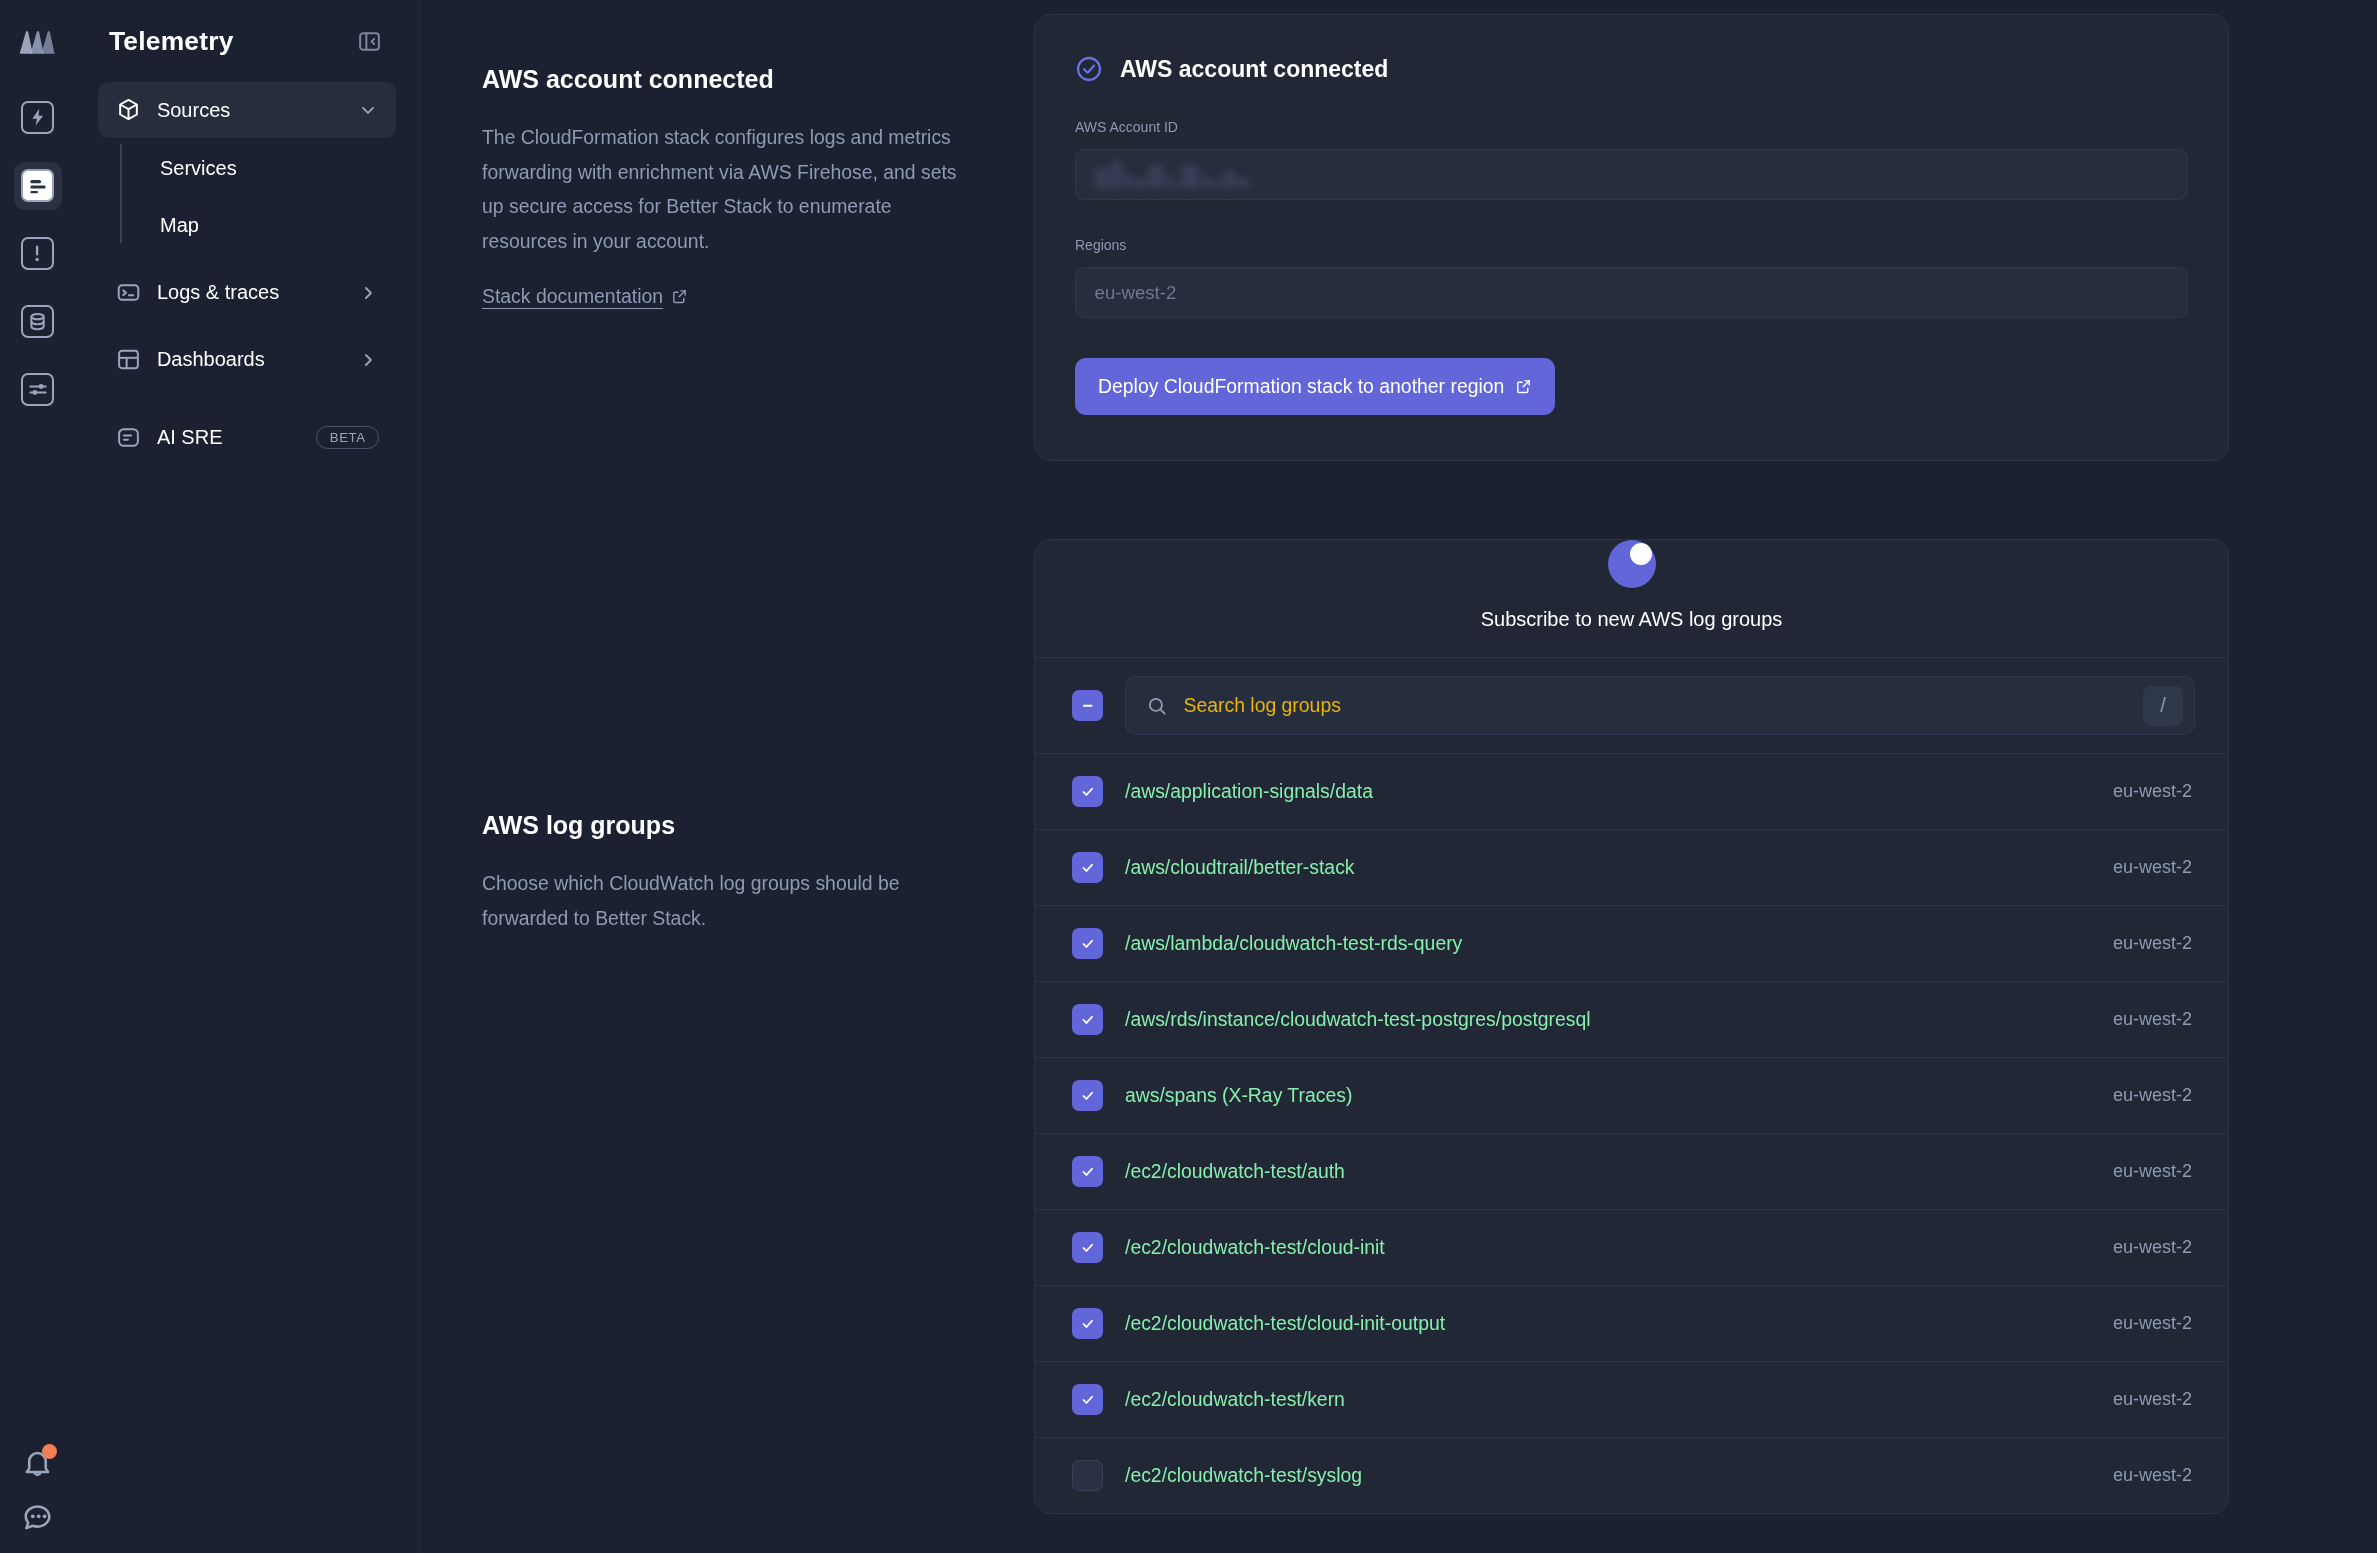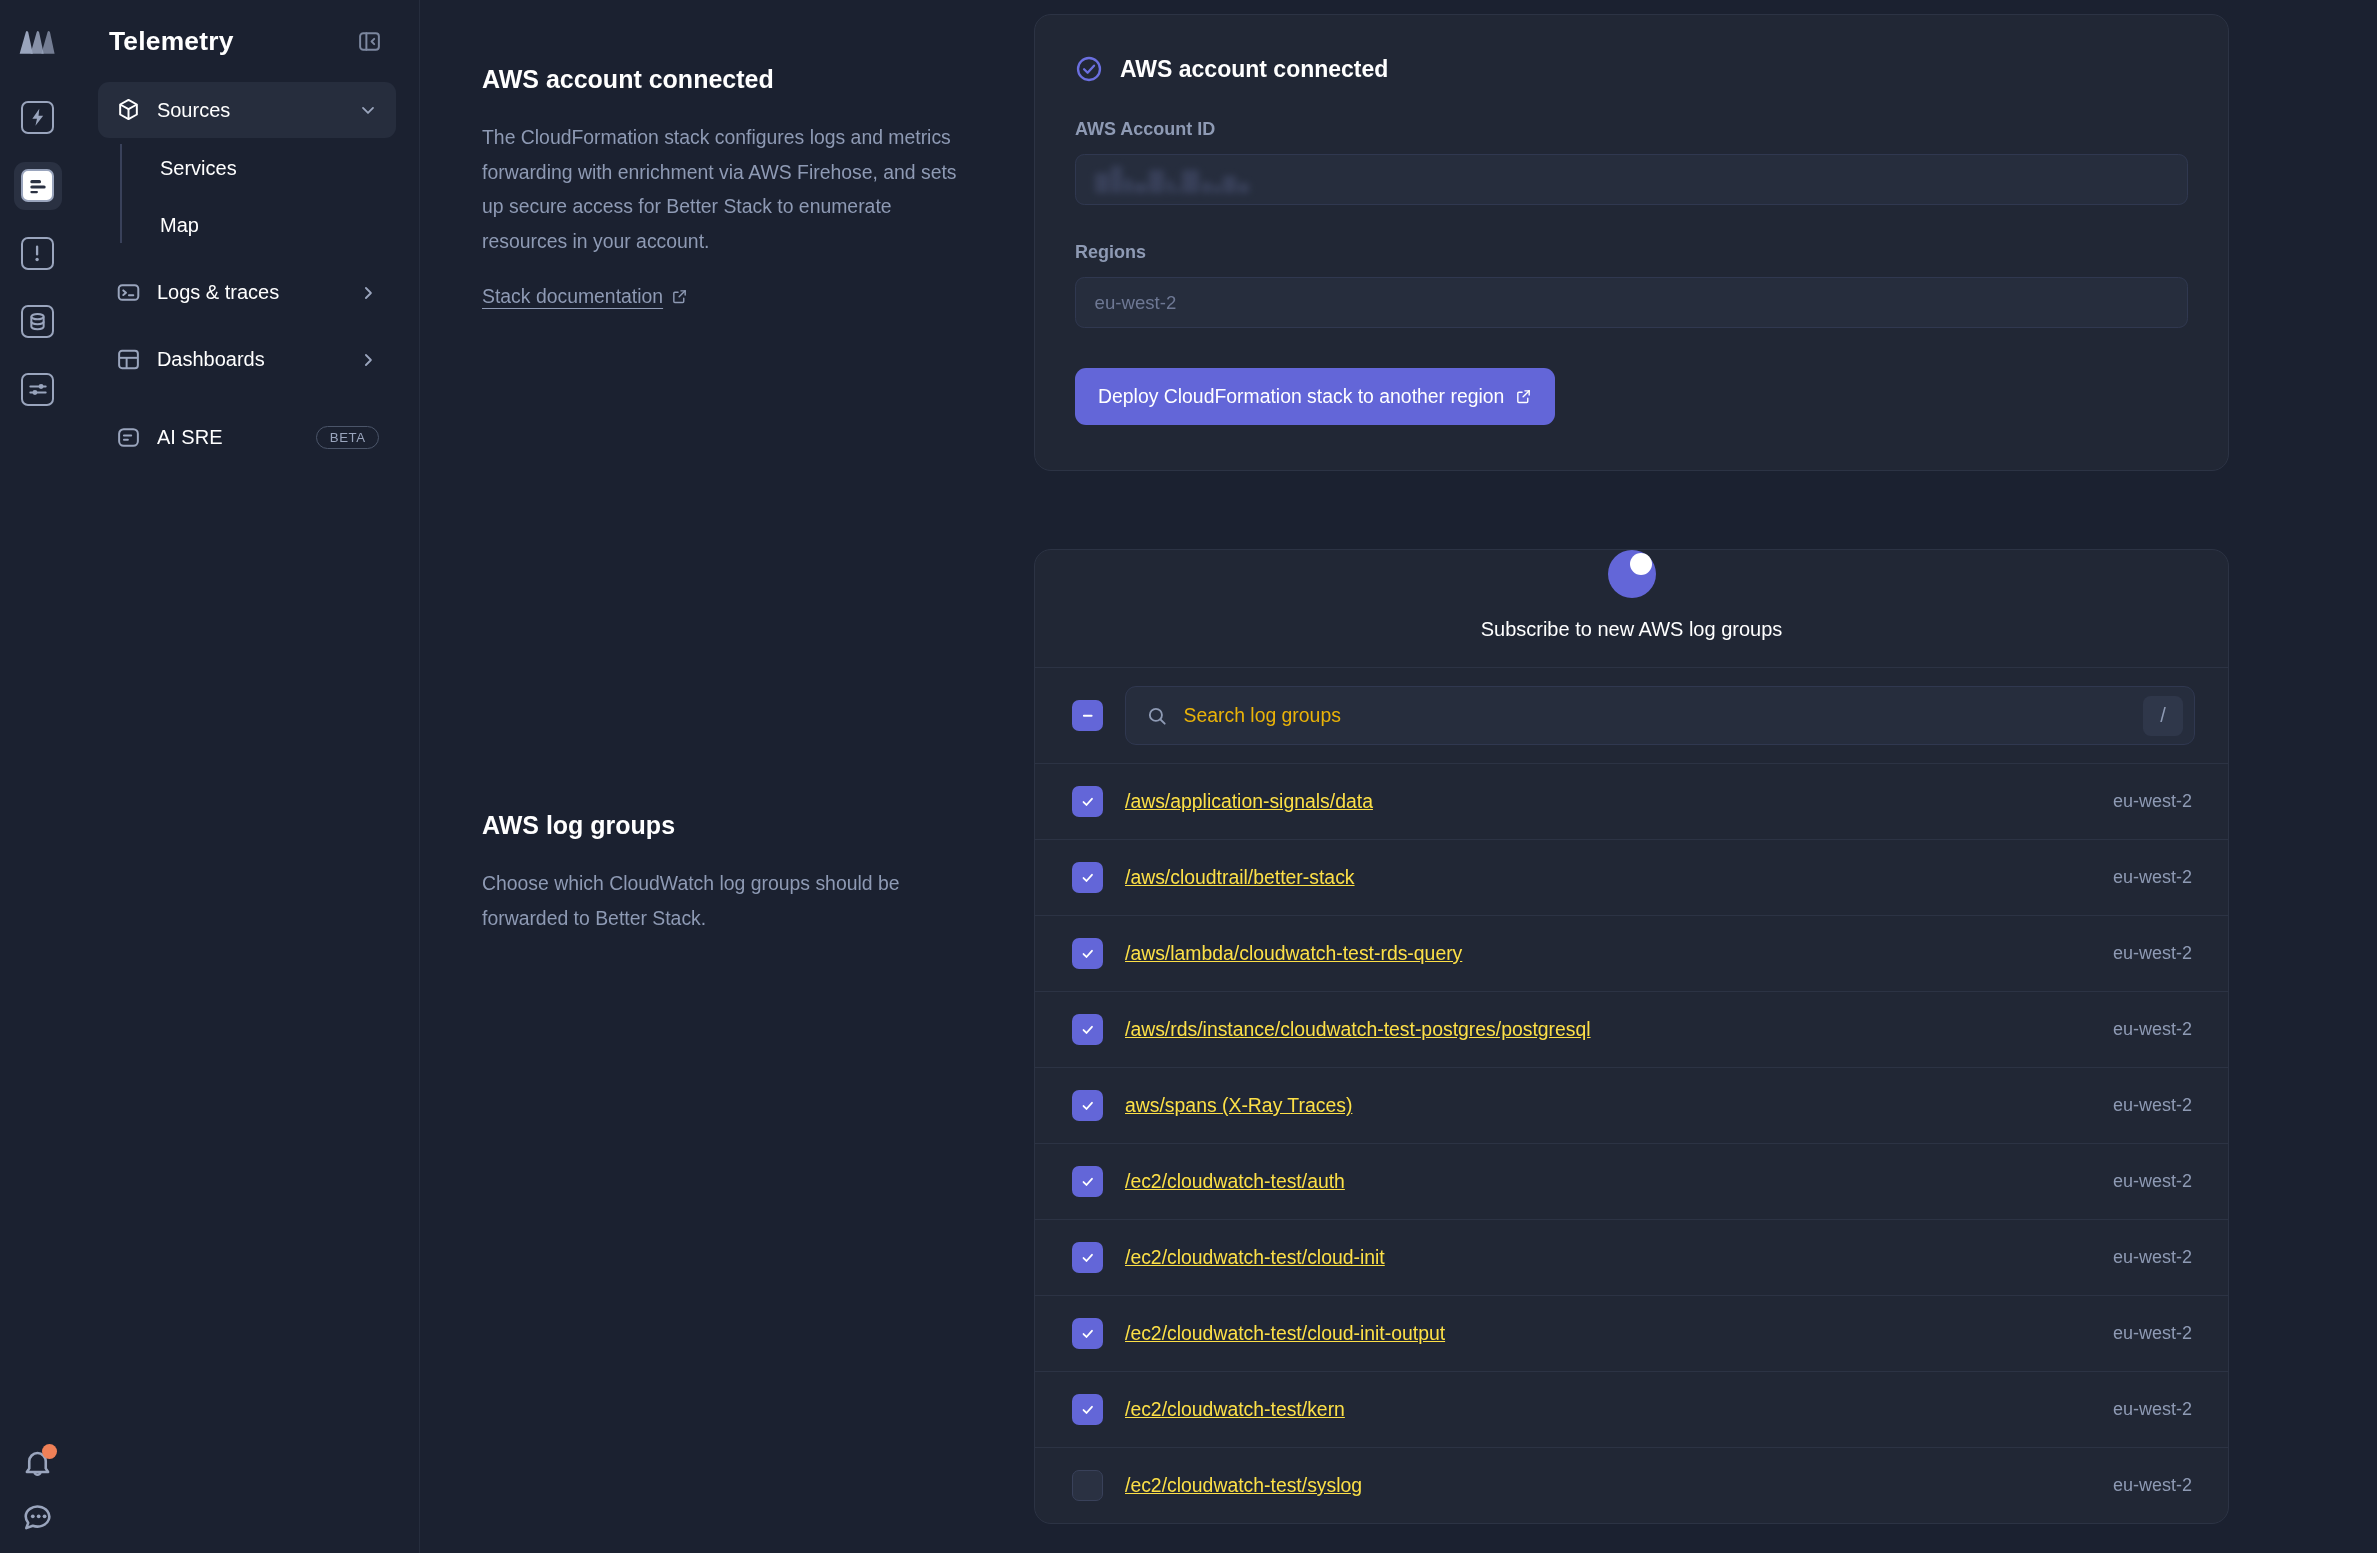--- a/index.html
+++ b/index.html
@@ -83,21 +83,21 @@
   }
   .sec-block-2 { margin-top: 503px; }
 
   .card {
     background: #212735; border: 1.6px solid #2c3344; border-radius: 17px;
     padding: 40px 40px 45px 40px;
   }
   .card-head { display:flex; align-items:center; gap: 17px; margin-bottom: 36px; }
   .card-head-title { color:#ffffff; font-size: 23px; font-weight: 600; }
 
-  .field-label { color:#8e9ab4; font-size: 18px; margin-bottom: 14px; font-weight: bold; }
+  .field-label { color:#8e9ab4; font-size: 14px; margin-bottom: 14px; }
   .field-box {
     background:#262d3d; border:1.6px solid #303850; border-radius: 9.3px;
     height: 51px; display:flex; align-items:center; padding: 0 18.6px;
     color:#6e7894; font-size: 18.6px;
   }
   .blurred { display:flex; align-items:flex-end; gap:2.3px; filter: blur(3.9px); opacity:.95; }
   .blurred i { display:block; background:#39415a; border-radius:1.6px; }
   .field-gap { height: 37px; }
 
   .btn-primary {
@@ -121,21 +121,21 @@
     flex:1 1 auto; height: 59px; background:#262d3d; border:1.6px solid #303850; border-radius: 11px;
     display:flex; align-items:center; gap: 15.5px; padding: 0 11px 0 20px;
   }
   .search-input { flex:1 1 auto; color:#eab308; font-size: 19.4px; }
   .slash { width: 40px; height: 40px; border-radius: 7.8px; background:#2f374a; display:flex; align-items:center; justify-content:center; color:#8e9ab4; font-size:20px; }
 
   .lg-row {
     display:flex; align-items:center; gap: 22px;
     height: 76px; padding: 0 36px 0 37px; border-top: 1.6px solid #2c3344;
   }
-  .lg-name { flex:1 1 auto; color:#fde047; font-size: 19.4px; text-decoration: underline; }
+  .lg-name { flex:1 1 auto; color:#86efac; font-size: 19.4px; }
   .lg-region { color:#8e9ab4; font-size: 18px; }
 </style>
 </head>
 <body>
 
 <div class="app">
 
   <div class="rail">
     <div class="rail-logo">
       <svg width="39" height="26.4" viewBox="0 0 50 34">

